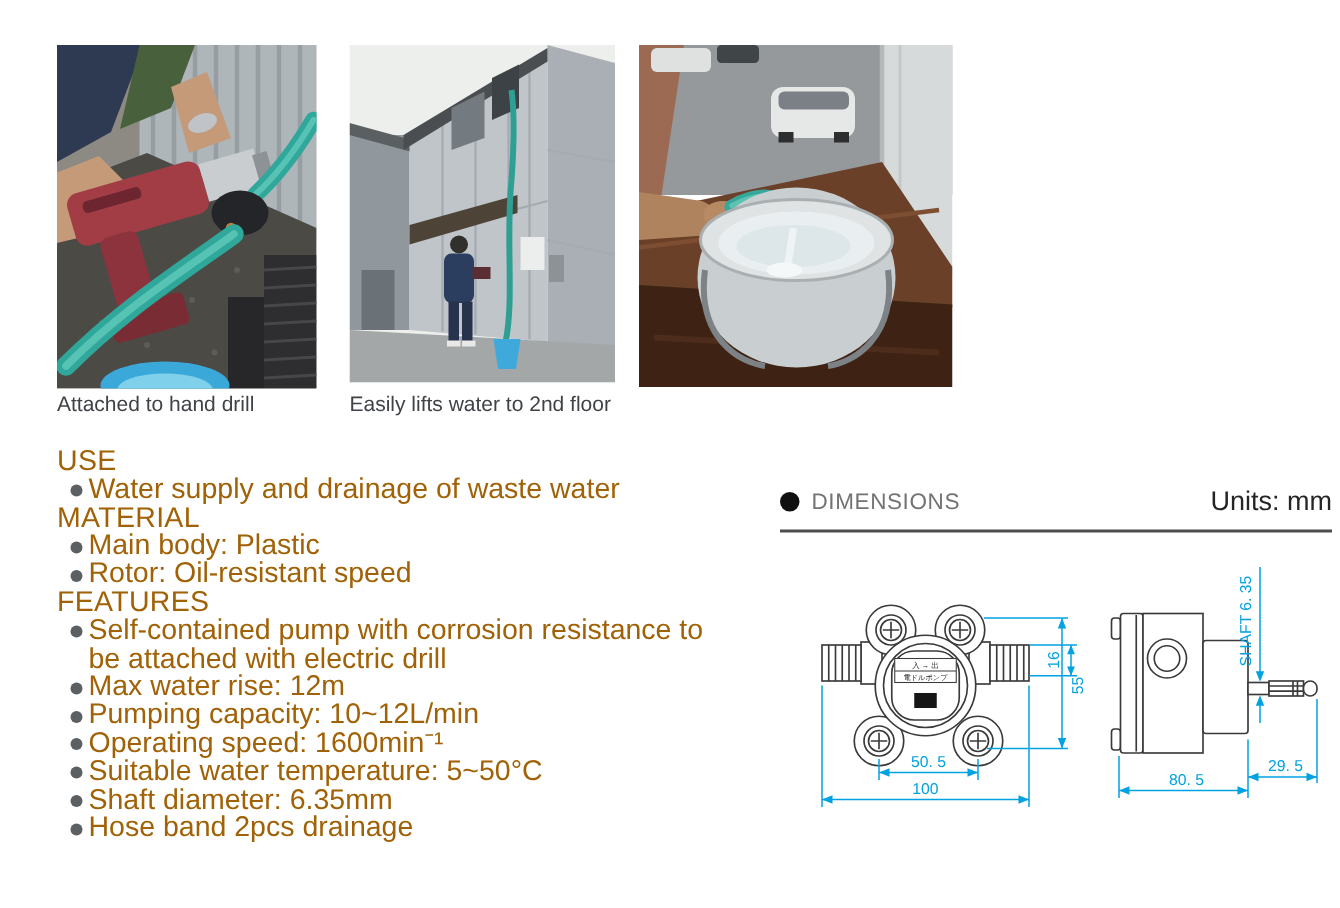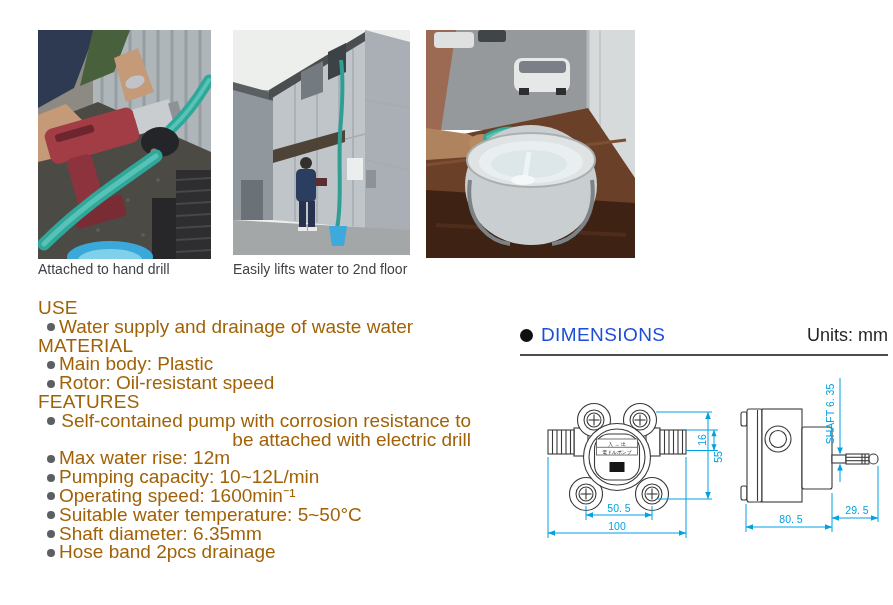--- a/index.html
+++ b/index.html
@@ -4,29 +4,29 @@
 <style>
   html,body{margin:0;padding:0;background:#fff;}
   .page{position:relative;width:893px;height:605px;background:#fff;overflow:hidden;
         font-family:"Liberation Sans",sans-serif;}
   .photo{position:absolute;top:30px;display:block;}
   .caption{position:absolute;top:261px;font-size:14px;color:#3f4347;}
   
   .info{position:absolute;left:38px;top:299px;width:470px;font-size:19px;
         line-height:18.8px;color:#a16207;}
   .sec-title{letter-spacing:.2px;}
-  .item{display:flex;align-items:flex-start;padding-left:9px;text-align:right;}
+  .item{display:flex;align-items:flex-start;padding-left:9px;}
   .blt{flex:none;width:8px;height:8px;border-radius:50%;background:#5c6063;
        margin:5.5px 4px 0 0;}
   .itxt{display:block;max-width:412px;}
   
   .dim-header{position:absolute;left:520px;top:324px;width:368px;display:flex;
               align-items:center;border-bottom:2px solid #4d4d4d;padding-bottom:8px;}
   .dim-dot{width:13px;height:13px;border-radius:50%;background:#101010;margin-right:8px;}
-  .dim-title{font-size:19px;color:#1d4ed8;letter-spacing:.4px;}
+  .dim-title{font-size:15px;color:#737373;letter-spacing:.4px;}
   .dim-units{margin-left:auto;font-size:18px;color:#252525;}
   
   .drawing{position:absolute;left:528px;top:362px;}
   svg text{font-family:"Liberation Sans",sans-serif;}
   .dimtxt{fill:#00a2e2;font-size:10.5px;}
   .dline{stroke:#00a2e2;stroke-width:1;fill:none;}
   .darr{fill:#00a2e2;stroke:none;}
   .ol{stroke:#3a3a3a;stroke-width:1.1;fill:#fff;}
   .oln{stroke:#3a3a3a;stroke-width:1.1;fill:none;}
   .olt{stroke:#3a3a3a;stroke-width:.7;fill:none;}

